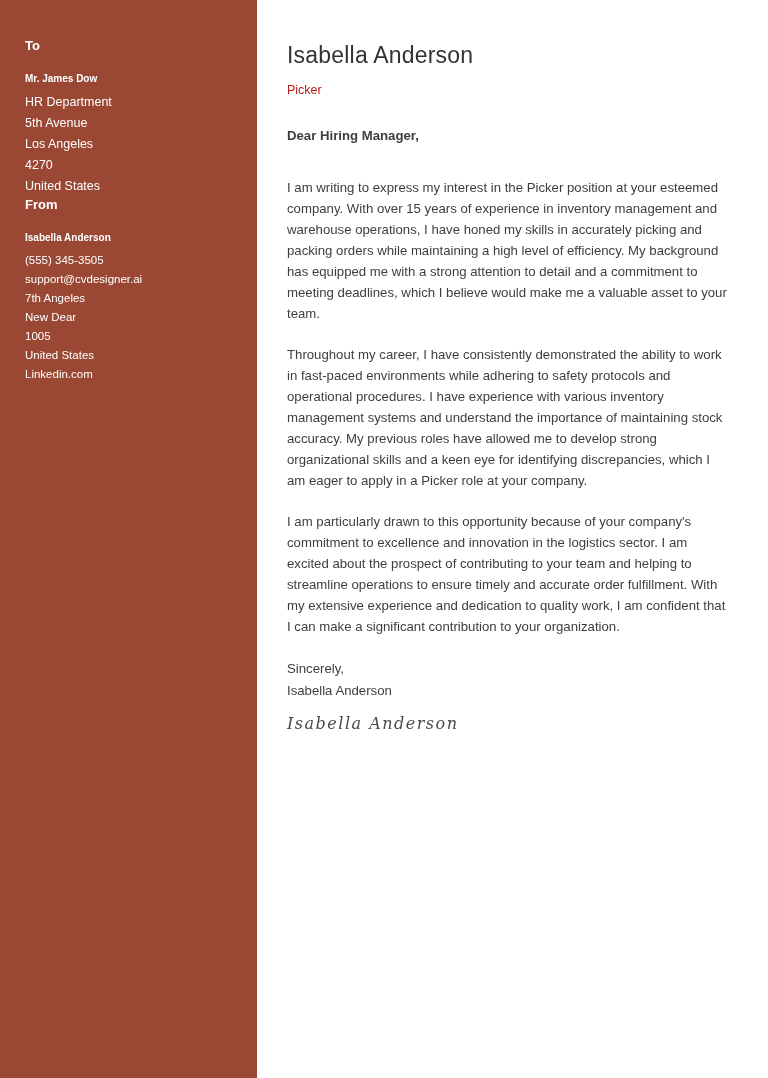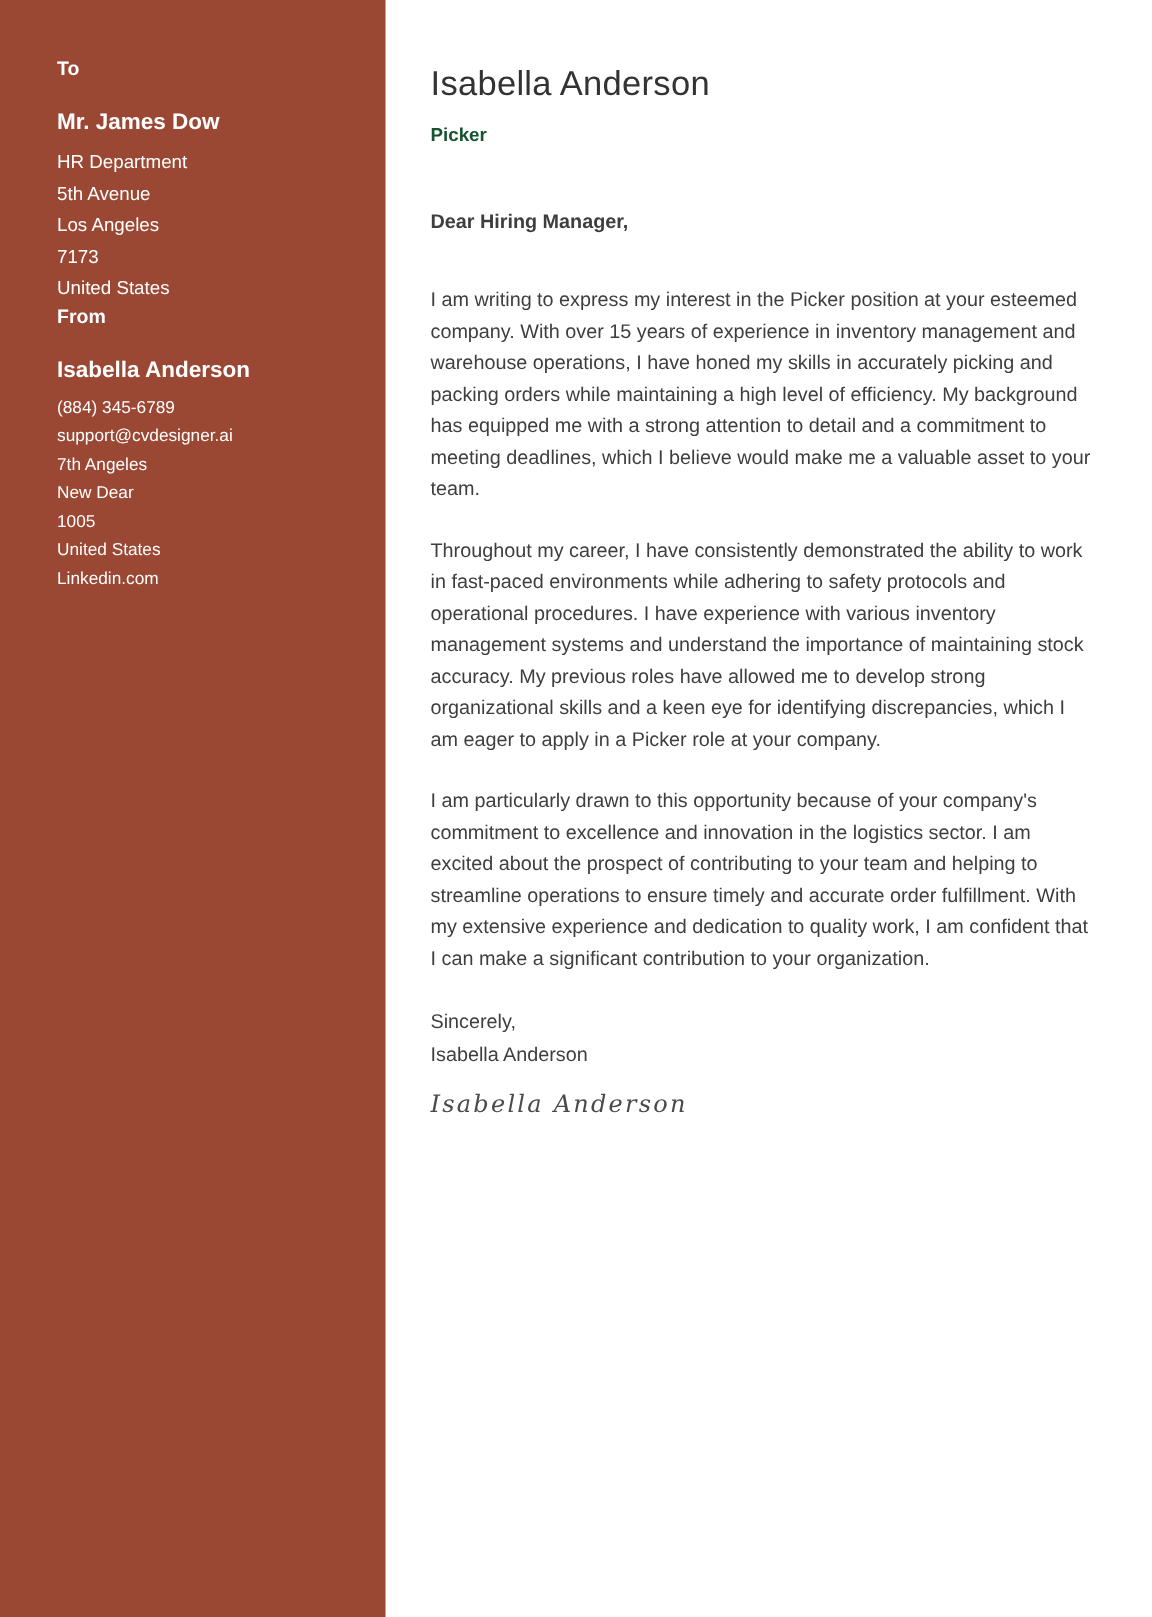--- a/index.html
+++ b/index.html
@@ -16,29 +16,29 @@
     height: 1078px;
     background: #ffffff;
   }
   
   .sidebar {
     width: 257px;
     min-width: 257px;
     height: 100%;
     background: #9a4733;
     color: #ffffff;
-    padding: 38px 20px 0 38px;
+    padding: 38px 20px 0 25px;
   }
   .sb-heading {
     font-size: 13px;
     font-weight: bold;
     margin-bottom: 20px;
   }
   .sb-name {
-    font-size: 15px;
+    font-size: 10px;
     font-weight: bold;
     margin-bottom: 8px;
   }
   .sb-line {
     font-size: 12.5px;
     line-height: 21px;
   }
   .sb-section-from { }
   .sb-line-sm {
     font-size: 11.5px;
@@ -58,23 +58,23 @@
     margin-bottom: 14px;
   }
   .date {
     font-size: 11.5px;
     font-weight: bold;
     color: #333333;
     margin-bottom: 17px;
   }
   .job-title {
     font-size: 12.5px;
-    font-weight: bold;
-    color: #14532d;
-    margin-bottom: 40px;
+    font-weight: normal;
+    color: #b91c1c;
+    margin-bottom: 28px;
   }
   .salutation {
     font-size: 13.2px;
     line-height: 21px;
     margin-bottom: 31px;
     font-weight: bold;
   }
   .para {
     font-size: 13.2px;
     line-height: 21px;
@@ -100,28 +100,28 @@
 
 <div class="page">
 
   <aside class="sidebar">
     <div class="sb-section">
       <div class="sb-heading">To</div>
       <div class="sb-name">Mr. James Dow</div>
       <div class="sb-line">HR Department</div>
       <div class="sb-line">5th Avenue</div>
       <div class="sb-line">Los Angeles</div>
-      <div class="sb-line">7173</div>
+      <div class="sb-line">4270</div>
       <div class="sb-line">United States</div>
     </div>
 
     <div class="sb-section sb-section-from">
       <div class="sb-heading">From</div>
       <div class="sb-name">Isabella Anderson</div>
-      <div class="sb-line sb-line-sm">(884) 345-6789</div>
+      <div class="sb-line sb-line-sm">(555) 345-3505</div>
       <div class="sb-line sb-line-sm">support@cvdesigner.ai</div>
       <div class="sb-line sb-line-sm">7th Angeles</div>
       <div class="sb-line sb-line-sm">New Dear</div>
       <div class="sb-line sb-line-sm">1005</div>
       <div class="sb-line sb-line-sm">United States</div>
       <div class="sb-line sb-line-sm">Linkedin.com</div>
     </div>
   </aside>
 
   <main class="content">

